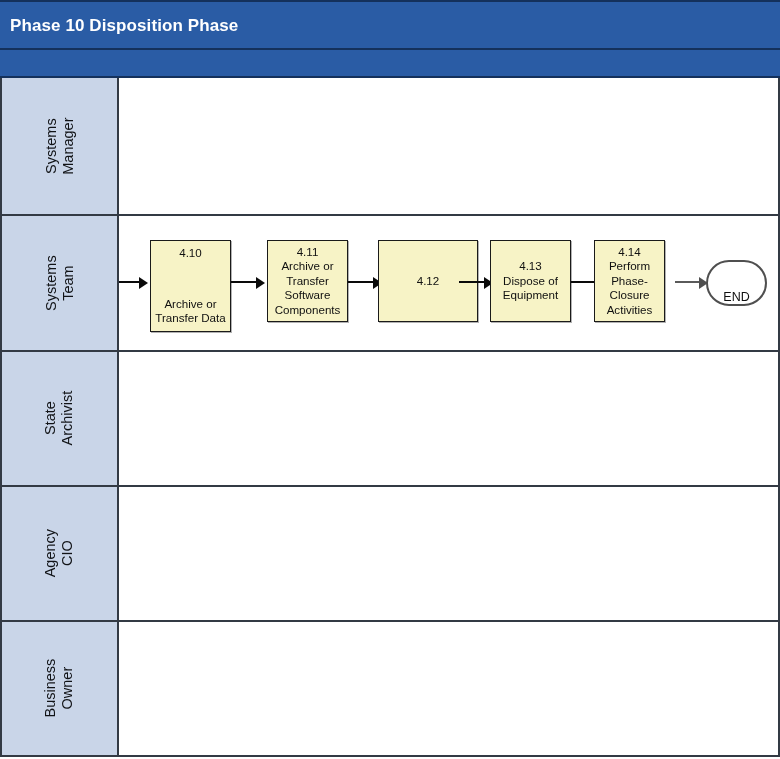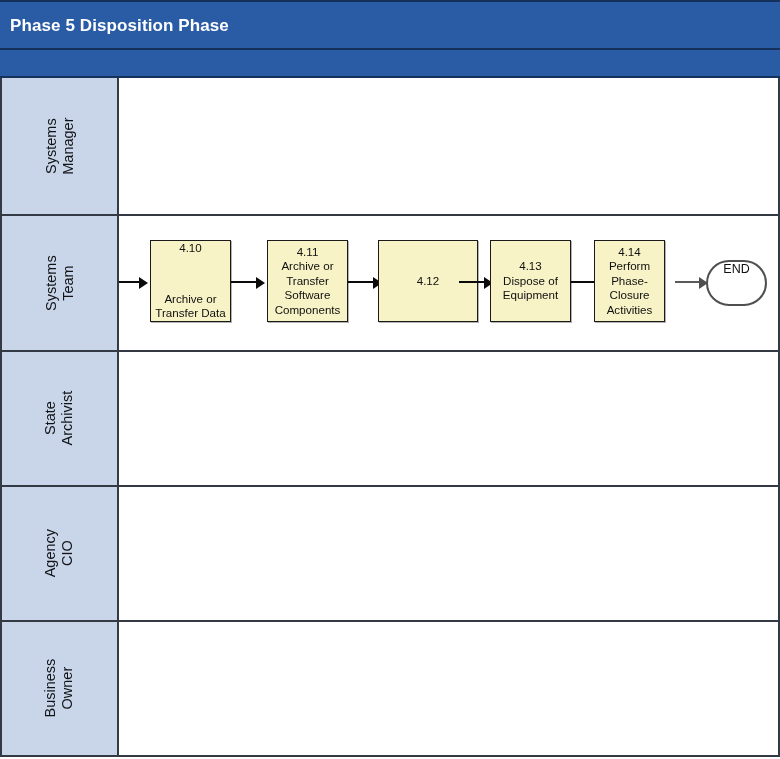--- a/index.html
+++ b/index.html
@@ -126,21 +126,21 @@
   .node .num { display: block; }
   .node .ttl { display: block; }
 
   .terminator {
     position: absolute;
     background: #ffffff;
     border: 2px solid #4f4f4f;
     border-radius: 24px;
     box-sizing: border-box;
     display: flex;
-    align-items: flex-start;
+    align-items: flex-end;
     justify-content: center;
     font-size: 12.5px;
     color: #101010;
   }
 
   
   .conn {
     position: absolute;
     height: 2px;
     background: #0a0a0a;
@@ -155,21 +155,21 @@
     border-left: 9px solid #0a0a0a;
   }
   .arrowhead.gray { border-left-color: #4f4f4f; }
 </style>
 </head>
 <body>
 
 <div id="diagram">
 
   <div class="header-band">
-    <div class="header-title">Phase 5 Disposition Phase</div>
+    <div class="header-title">Phase 10 Disposition Phase</div>
   </div>
   <div class="header-subband"></div>
 
   <div class="lanes">
 
     <div class="lane" style="top:0px; height:138px;">
       <div class="lane-label-cell">
         <div class="lane-label-text">
           <span>Systems</span><br>
           <span>Manager</span>
@@ -183,21 +183,21 @@
         <div class="lane-label-text">
           <span>Systems</span><br>
           <span>Team</span>
         </div>
       </div>
       <div class="lane-body">
 
         <div class="conn" style="left:0px; top:65px; width:22px;"></div>
         <div class="arrowhead" style="left:20px; top:61px;"></div>
 
-        <div class="node" style="left:31px; top:24px; width:81px; height:82px;gap:36px;">
+        <div class="node" style="left:31px; top:24px; width:81px; height:92px;gap:36px;">
           <span class="num">4.10</span>
           <span class="ttl">Archive or<br>Transfer Data</span>
         </div>
 
         <div class="conn" style="left:112px; top:65px; width:28px;"></div>
         <div class="arrowhead" style="left:137px; top:61px;"></div>
 
         <div class="node" style="left:148px; top:24px; width:81px; height:82px;">
           <span class="num">4.11</span>
           <span class="ttl">Archive or<br>Transfer<br>Software<br>Components</span>

